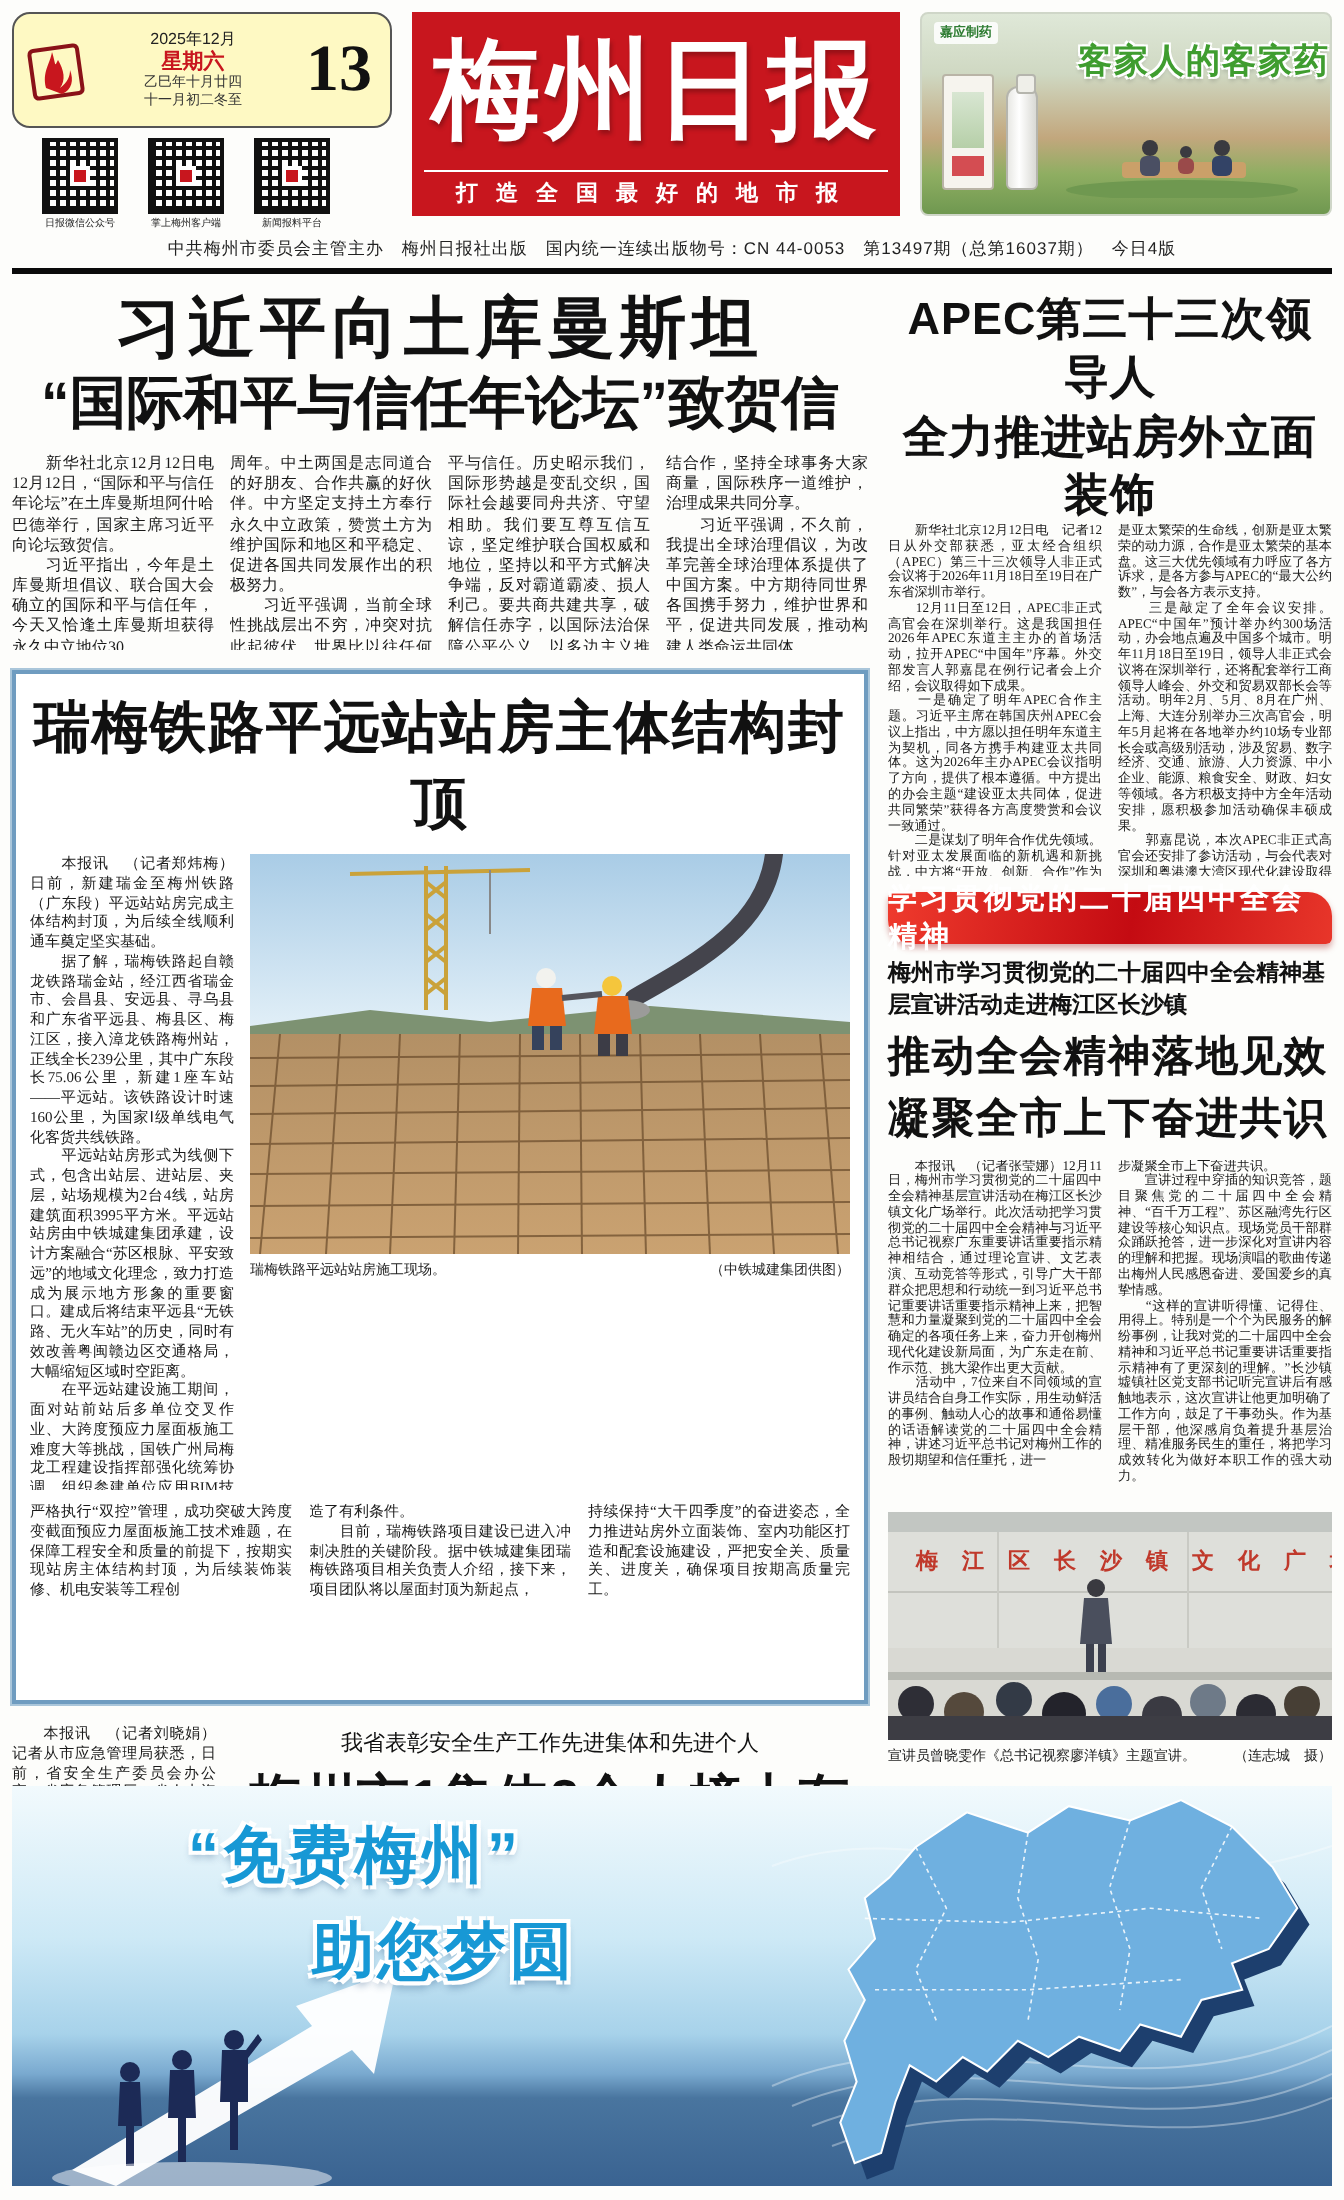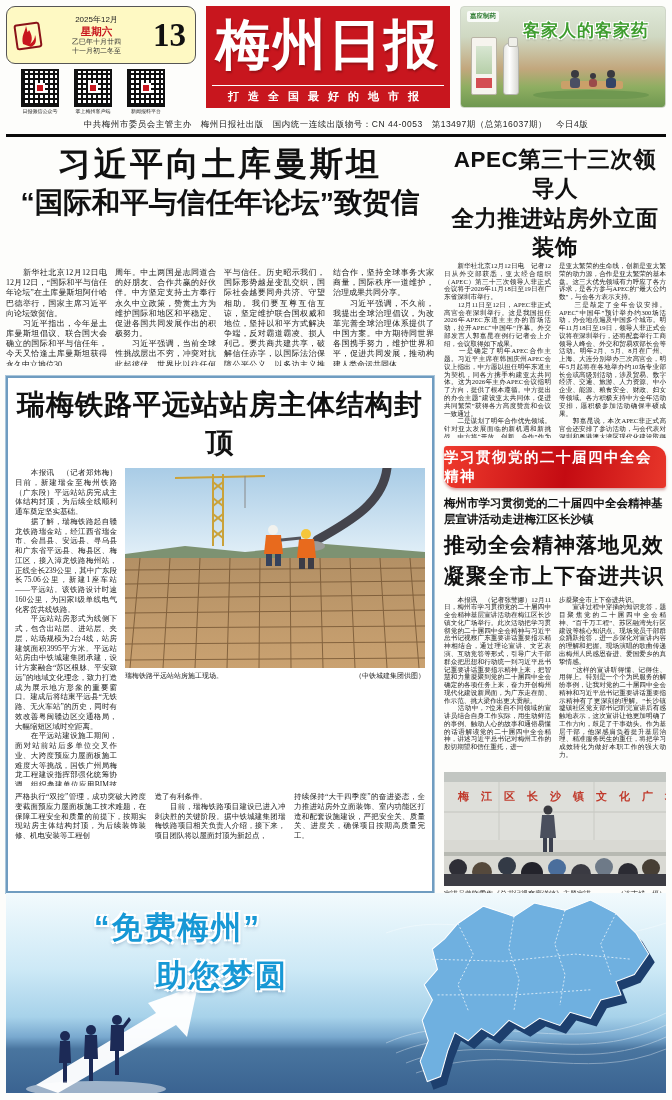--- a/index.html
+++ b/index.html
@@ -25,21 +25,21 @@
   .qr-box::after{ content:""; position:absolute; inset:12px; background:#c8161e; border:2px solid #fff; }
   .qr-label { font-size:5px; color:#222; margin-top:1px; white-space:nowrap; overflow:hidden; }
 
   .masthead { width:244px; flex:0 0 auto; height:102px; background:#c8161e; color:#fff; display:flex; flex-direction:column; }
   .masthead-title { flex:1; display:flex; align-items:center; justify-content:center; font-family:"Liberation Serif", serif; font-weight:bold; font-size:54px; letter-spacing:2px; text-shadow:1px 2px 2px rgba(0,0,0,.25); }
   .masthead-slogan { border-top:1.5px solid #fff; margin:0 6px; padding:3px 0 4px; text-align:center; font-size:11px; font-weight:bold; letter-spacing:9px; white-space:nowrap; }
 
   .top-ad { flex:1; height:102px; border-radius:4px; position:relative; overflow:hidden; border:1px solid #cfd6c8;
     background:linear-gradient(180deg,#dfe8d8 0%,#cfd8c2 30%,#c2a77d 62%,#8fae62 80%,#6f9850 100%); }
   .top-ad-brand { position:absolute; top:4px; left:6px; font-size:6.5px; color:#2f7d33; background:rgba(255,255,255,.85); padding:1px 3px; border-radius:2px; font-weight:bold; }
-  .top-ad-headline { position:absolute; top:12px; right:16px; font-size:17px; font-weight:900; color:#3f9d2f; letter-spacing:1px;
+  .top-ad-headline { position:absolute; top:12px; right:0; font-size:17px; font-weight:900; color:#3f9d2f; letter-spacing:1px;
     text-shadow:-1px -1px 0 #fff,1px -1px 0 #fff,-1px 1px 0 #fff,1px 1px 0 #fff,0 2px 2px rgba(0,0,0,.2); }
   .bottle-box { position:absolute; left:10px; top:30px; width:26px; height:58px; background:#f6f4ee; border:1px solid #b9b4a6; border-radius:2px; }
   .bottle-box::before { content:""; position:absolute; inset:8px 4px 20px 4px; background:linear-gradient(180deg,#d8e6d2,#b6cfa8); }
   .bottle-box::after { content:""; position:absolute; left:4px; right:4px; bottom:6px; height:10px; background:#c8161e; opacity:.75; }
   .bottle { position:absolute; left:42px; top:36px; width:16px; height:52px; background:linear-gradient(90deg,#e8e8e4,#ffffff 40%,#d9d9d4); border-radius:6px 6px 3px 3px; border:1px solid #b5b5ad; }
   .bottle::before { content:""; position:absolute; top:-7px; left:4px; width:8px; height:8px; background:#efefe9; border:1px solid #b5b5ad; border-radius:2px; }
   .adfig { position:absolute; bottom:8px; right:14px; width:120px; height:34px; }
 
   .publisher-line { text-align:center; font-size:8.5px; color:#222; margin-top:5px; letter-spacing:.5px; }
   .black-rule { border-top:3px solid #0a0a0a; margin-top:3px; }
@@ -49,21 +49,21 @@
   .col-left { width:428px; flex:0 0 auto; }
   .col-right { width:222px; flex:0 0 auto; }
 
   .lead-hl1 { text-align:center; font-size:33px; font-weight:900; letter-spacing:3px; line-height:1.15; }
   .lead-hl2 { text-align:center; font-size:28.5px; font-weight:900; letter-spacing:0; line-height:1.2; margin-top:2px; }
   .col-row { display:flex; gap:8px; margin-top:8px; }
   .bodytext { font-family:"Liberation Serif", serif; text-align:justify; white-space:pre-wrap; overflow:hidden; color:#1a1a1a; }
   .b-lg { font-size:8px; line-height:1.27; }
   .b-md { font-size:7.5px; line-height:1.3; }
   .b-sm { font-size:6.6px; line-height:1.18; }
-  .lead-col { width:101px; height:98px;margin-top:41px; }
+  .lead-col { width:101px; height:98px; }
 
   
   .rail-box { border:2px solid #6f9cc0; outline:1px solid #aac6da; margin-top:10px; padding:6px 7px 7px; background:#fff; }
   .rail-hl { text-align:center; font-size:28px; font-weight:900; letter-spacing:1px; margin:2px 0 6px; }
   .rail-row { display:flex; gap:8px; }
   .rail-lead { width:102px; height:318px; }
   .rail-photo-wrap { width:300px; }
   .rail-photo { width:300px; height:200px; display:block; background:#bcd6e8; }
   .caption-row { display:flex; justify-content:space-between; font-size:7px; color:#222; margin-top:3px; font-family:"Liberation Serif", serif; }
   .rail-cols { display:flex; gap:8px; margin-top:6px;justify-content:space-between; }
@@ -78,21 +78,21 @@
   .safety-cols { display:flex; gap:8px; }
   .safety-col { width:100px; height:96px; }
 
   
   .apec-hl { text-align:center; font-size:22.5px; font-weight:900; line-height:1.3; letter-spacing:.5px; }
   .apec-sub { font-size:11.5px; font-weight:bold; margin:5px 0 6px 2px; color:#111; }
   .apec-cols { display:flex; gap:8px; }
   .apec-col { width:107px; height:176px; }
 
   
-  .red-banner { margin-top:8px; height:42px; border-radius:3px 12px 3px 12px; background:linear-gradient(100deg,#ef3b2d 0%,#c40b12 55%,#e8362a 100%);
+  .red-banner { margin-top:8px; height:26px; border-radius:3px 12px 3px 12px; background:linear-gradient(100deg,#ef3b2d 0%,#c40b12 55%,#e8362a 100%);
     color:#fff; font-weight:900; font-size:14.5px; letter-spacing:1.5px; display:flex; align-items:center; justify-content:center;
     box-shadow:0 2px 3px rgba(150,0,0,.35); }
   .plenary-kicker { font-size:11.5px; font-weight:bold; color:#111; margin-top:8px; line-height:1.35; }
   .plenary-hl { font-size:21px; font-weight:900; letter-spacing:1px; line-height:1.3; margin-top:4px; }
   .plenary-cols { display:flex; gap:8px; margin-top:6px; }
   .plenary-col { width:107px; height:170px; }
   .plenary-photo { width:222px; height:114px; display:block; margin-top:6px; background:#d8d8d2; }
 
   
   .bottom-ad { position:absolute; left:6px; right:6px; top:893px; height:200px; overflow:hidden;

